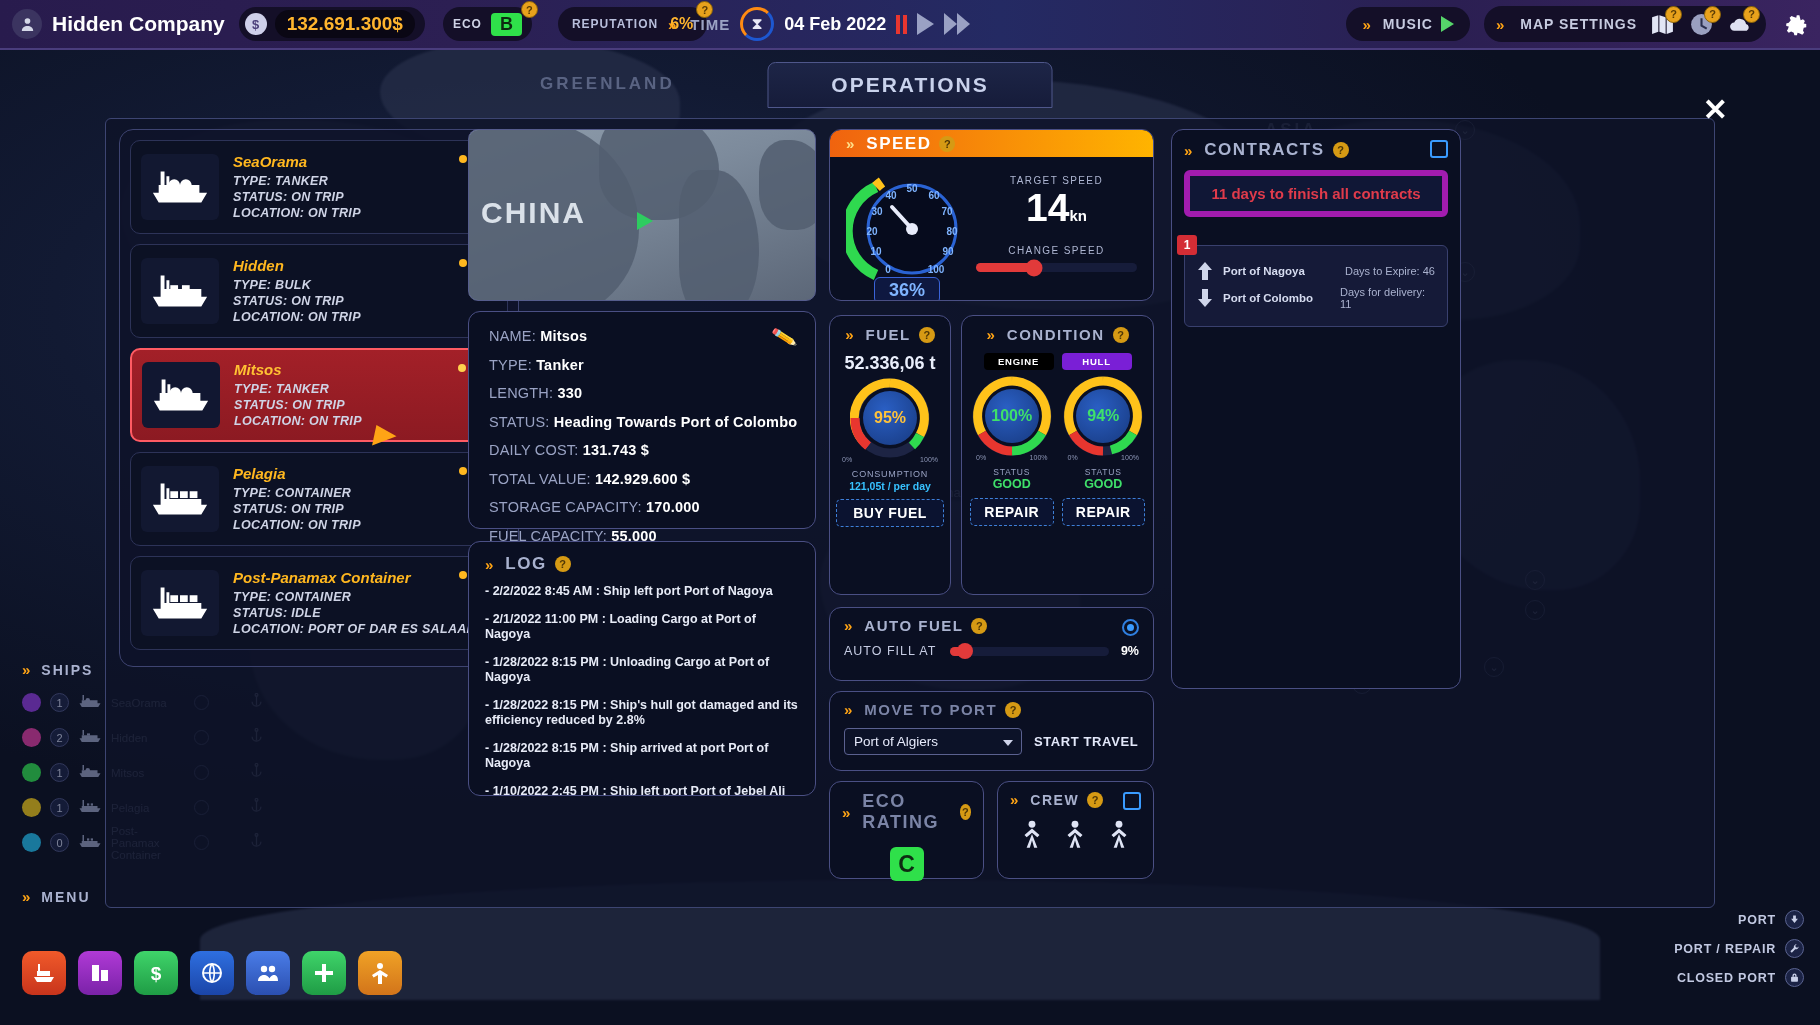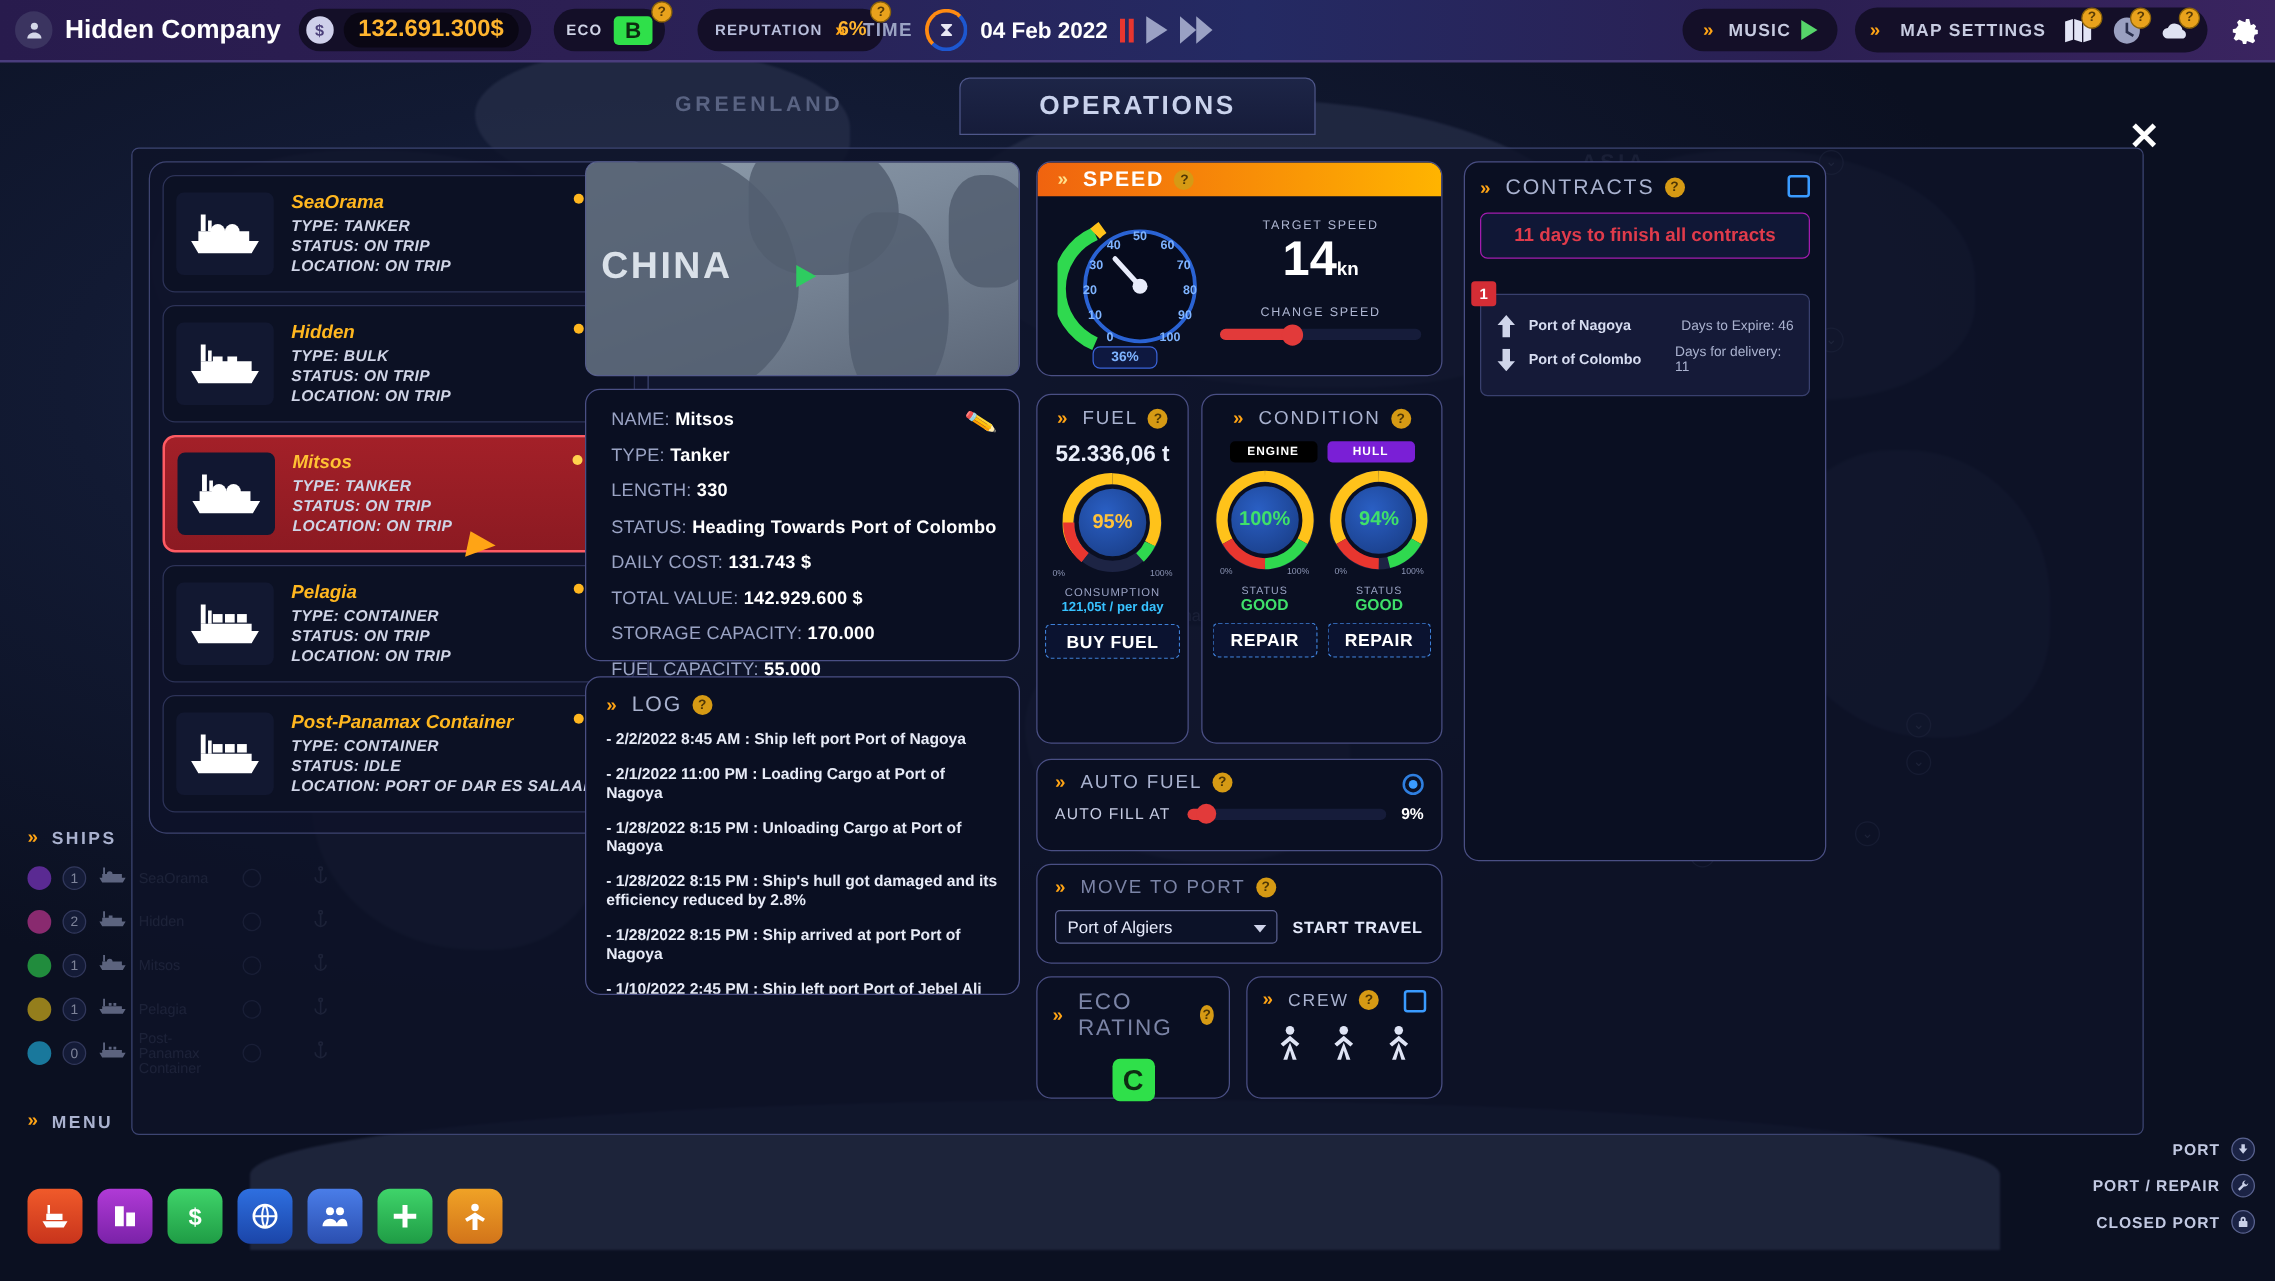--- a/index.html
+++ b/index.html
@@ -103,34 +103,34 @@
   #mm-china{position:absolute;left:12px;top:66px;color:#e6ecf3;font-size:30px;font-weight:bold;letter-spacing:2px;opacity:.92;}
   #mm-arrow{position:absolute;left:168px;top:82px;width:0;height:0;border-left:16px solid #2ecc60;border-top:9px solid transparent;border-bottom:9px solid transparent;}
   
   #info-panel{left:362px;top:192px;width:348px;height:218px;position:absolute;padding:16px 20px;}
   .inf-row{color:#9aa3c4;font-size:14.5px;margin-bottom:12.5px;letter-spacing:.2px;white-space:nowrap;}
   .inf-row b{color:#fff;font-weight:bold;}
   #pencil{position:absolute;right:18px;top:14px;font-size:19px;transform:rotate(-12deg);cursor:pointer;}
   
   #log-panel{left:362px;top:422px;width:348px;height:255px;position:absolute;padding:12px 16px;overflow:hidden;}
   .phead{display:flex;align-items:center;gap:8px;margin-bottom:10px;}
-  .phead .t{color:#a9b2cf;font-size:17px;letter-spacing:1.5px;font-weight:normal;}
+  .phead .t{color:#a9b2cf;font-size:17px;letter-spacing:1.5px;font-weight:bold;}
   .helpq{width:16px;height:16px;border-radius:50%;background:#d69a14;color:#4f3705;font-size:11px;font-weight:bold;
     display:flex;align-items:center;justify-content:center;}
   .log-line{color:#e7ebf7;font-size:12.5px;font-weight:bold;line-height:15px;margin-bottom:13px;}
   
   #speed-panel{left:723px;top:10px;width:325px;height:172px;position:absolute;padding:0;overflow:hidden;}
   #speed-head{height:27px;background:linear-gradient(90deg,#f0630f,#ffb400);border-radius:10px 10px 0 0;
     display:flex;align-items:center;padding-left:16px;gap:8px;}
   #speed-head .t{color:#fff;font-size:17px;font-weight:bold;letter-spacing:1.5px;}
   #speed-head .chev{color:#ffe08a;}
   #sp-body{display:flex;padding:8px 6px 0 6px;}
   #gauge{width:120px;height:118px;position:relative;margin-left:10px;}
   .pctbadge{position:absolute;left:28px;top:112px;background:#0e1840;border:1px solid #3a63d8;border-radius:6px;
-    color:#7fb4ff;font-size:11px;font-weight:bold;padding:2px 14px;}
+    color:#7fb4ff;font-size:18px;font-weight:bold;padding:2px 14px;}
   #sp-right{flex:1;text-align:center;padding-top:10px;}
   .sp-lbl{color:#aeb6d2;font-size:10px;letter-spacing:1.4px;margin-bottom:2px;}
   .sp-val{color:#fff;font-size:39px;font-weight:bold;line-height:40px;}
   .sp-val small{font-size:15px;font-weight:bold;}
   #sp-slider{height:9px;background:#161c3a;border-radius:5px;margin:7px 10px 0 10px;position:relative;}
   #sp-fill{position:absolute;left:0;top:0;bottom:0;width:36%;background:#e23a3a;border-radius:5px;}
   #sp-knob{position:absolute;left:36%;top:50%;transform:translate(-50%,-50%);width:17px;height:17px;border-radius:50%;background:#e23a3a;}
   
   #fuel-panel{left:723px;top:196px;width:122px;height:280px;position:absolute;padding:10px 6px;text-align:center;}
   .fuel-amt{color:#e9eefb;font-size:18px;font-weight:bold;margin:4px 0 4px;}
@@ -173,21 +173,21 @@
   #eco-panel{left:723px;top:662px;width:155px;height:98px;position:absolute;padding:9px 12px;}
   #eco-letter{width:34px;height:34px;background:#2fe04a;border-radius:6px;color:#0e2c12;font-size:23px;font-weight:bold;
     display:flex;align-items:center;justify-content:center;margin:14px auto 0;}
   #crew-panel{left:891px;top:662px;width:157px;height:98px;position:absolute;padding:9px 12px;}
   #crew-ext{position:absolute;right:12px;top:10px;width:18px;height:18px;border:2px solid #3a9bff;border-radius:3px;cursor:pointer;}
   .crew-row{display:flex;justify-content:space-around;margin-top:12px;}
   .crew-row svg{width:26px;height:30px;fill:#dfe4f5;}
   
   #contracts{left:1065px;top:10px;width:290px;height:560px;position:absolute;padding:10px 12px;}
   #ct-ext{position:absolute;right:12px;top:10px;width:18px;height:18px;border:2px solid #3a9bff;border-radius:3px;cursor:pointer;}
-  #ct-days{background:#101736;border:1px solid #a21caf;border-radius:6px;color:#e03b4b;font-size:15px;font-weight:bold;
+  #ct-days{background:#101736;border:6px solid #a21caf;border-radius:6px;color:#e03b4b;font-size:15px;font-weight:bold;
     text-align:center;padding:9px 0;margin-top:10px;}
   #ct-item{background:#151a38;border:1px solid #39406e;border-radius:6px;margin-top:28px;padding:10px 12px;position:relative;}
   #ct-num{position:absolute;left:-8px;top:-11px;width:20px;height:20px;background:#d42d35;border-radius:3px;color:#fff;
     font-size:12px;font-weight:bold;display:flex;align-items:center;justify-content:center;}
   .ct-row{display:flex;align-items:center;gap:10px;margin:6px 0;}
   .ct-arrow{width:16px;height:18px;fill:#cfd5ea;flex:none;}
   .ct-port{color:#d6dcf0;font-size:11.5px;font-weight:bold;width:112px;}
   .ct-meta{color:#aab2cf;font-size:11px;}
   #progress-panel{left:1065px;top:582px;width:290px;height:80px;position:absolute;padding:12px;}
   #pg-label{color:#e8ecfb;font-size:14px;font-weight:bold;letter-spacing:1.2px;text-align:center;}

